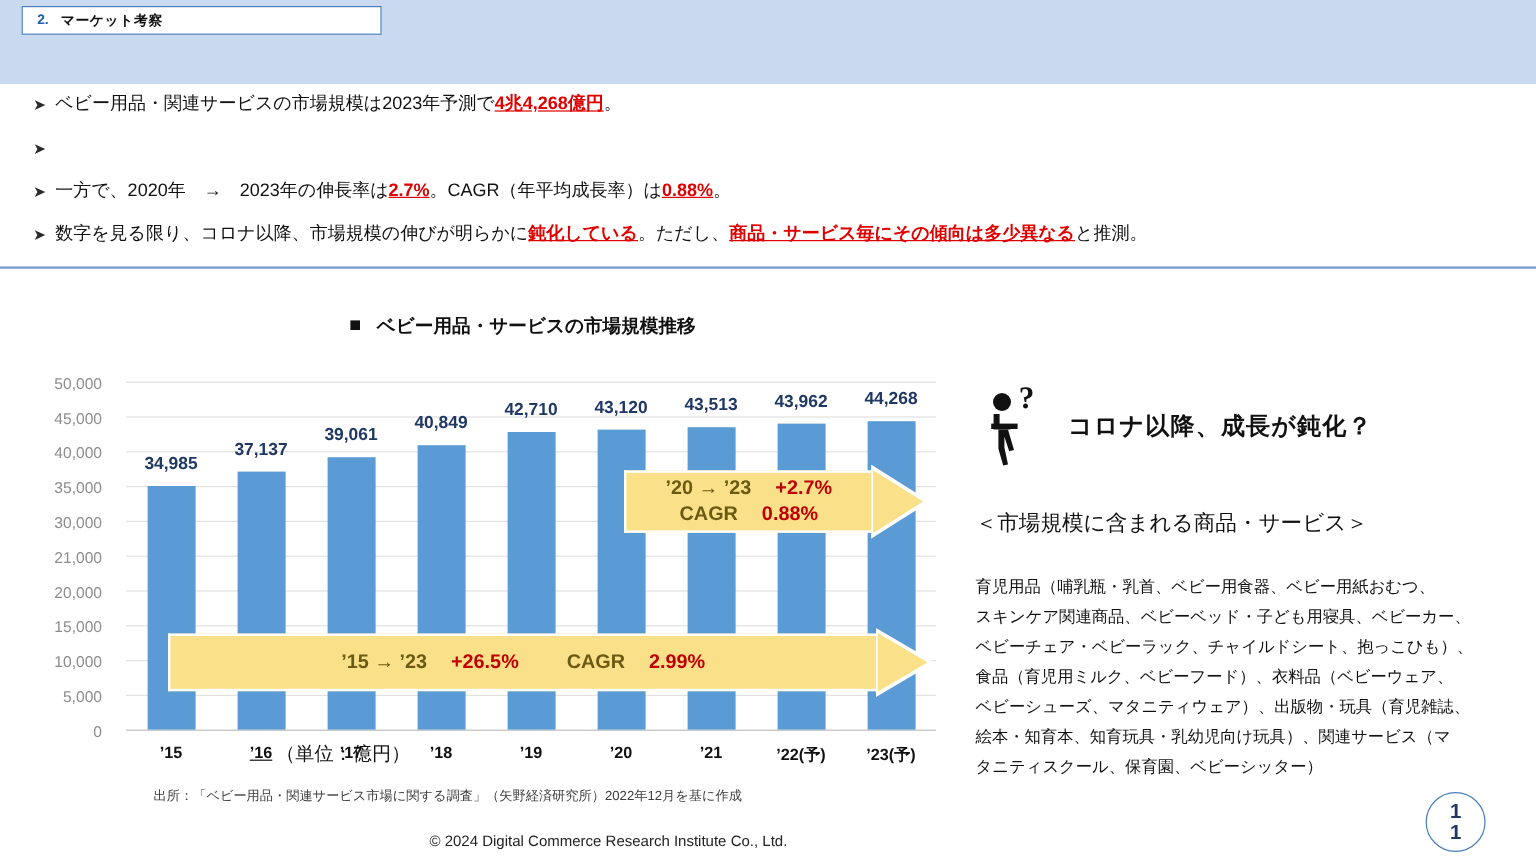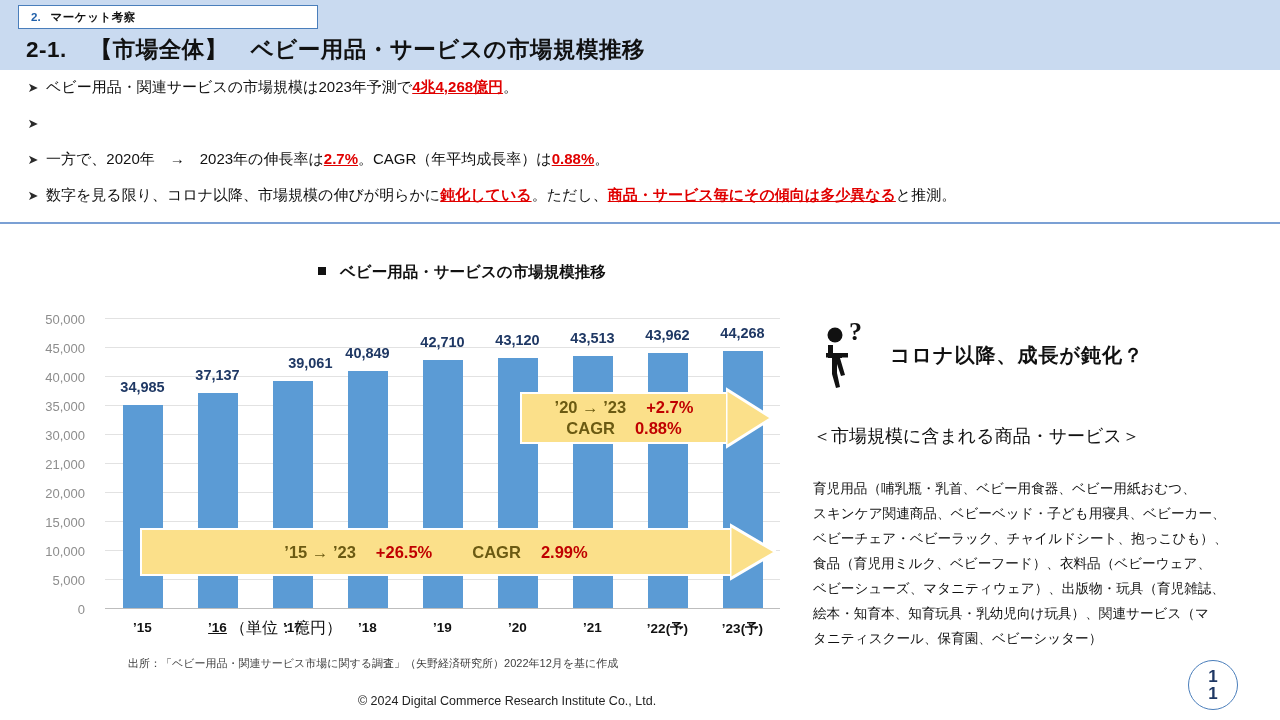--- a/index.html
+++ b/index.html
@@ -50,21 +50,21 @@
   .bullet .txt{color:#111;}
   .hl{color:#e00000;font-weight:bold;text-decoration:underline;}
 
   .divider{
     position:absolute;left:0;top:222px;width:1280px;height:0;
     border-top:2px solid #7ba0d4;
   }
 
   
   .chart-title{
-    position:absolute;left:318px;top:262px;
+    position:absolute;left:292px;top:262px;
     font-size:15.5px;font-weight:bold;color:#111;white-space:nowrap;
   }
   .chart-title .sq{
     display:inline-block;width:8px;height:8px;background:#111;
     margin-right:14px;vertical-align:2px;
   }
 
   .chart{
     position:absolute;left:30px;top:308px;width:760px;height:300px;
   }
@@ -155,21 +155,20 @@
 
 <div class="slide">
 
   <div class="header-band"></div>
 
   <div class="section-tab">
     <span class="num">2.</span>
     <span class="lbl">マーケット考察</span>
   </div>
 
-  <div class="slide-title">2-1.　【市場全体】　ベビー用品・サービスの市場規模推移</div>
 
   <div class="bullets" id="bullets">
       <div class="bullet">
         <span class="arrow">➤</span>
         <span class="txt"><span>ベビー用品・関連サービスの市場規模は2023年予測で</span><span class="hl">4兆4,268億円</span><span>。</span></span>
       </div>
       <div class="bullet">
         <span class="arrow">➤</span>
       </div>
       <div class="bullet">
@@ -213,21 +212,21 @@
         <div class="ytick" style="top: 261px;">5,000</div>
         <div class="gridline axis" style="top: 290px;"></div>
         <div class="ytick" style="top: 290px;">0</div>
         <div class="bar" style="left: 17.5px; height: 202.913px; bottom: 0px; top: 87.087px; background: rgb(91, 155, 213);"></div>
         <div class="bar-label" style="left: -2.5px; top: 61.087px; color: rgb(31, 56, 100);">34,985</div>
         <div class="xlabel" style="left: -7.5px;">’15</div>
         <div class="bar" style="left: 92.5px; height: 215.395px; bottom: 0px; top: 74.6054px; background: rgb(91, 155, 213);"></div>
         <div class="bar-label" style="left: 72.5px; top: 48.6054px; color: rgb(31, 56, 100);">37,137</div>
         <div class="xlabel" style="left: 67.5px; text-decoration: underline;">’16</div>
         <div class="bar" style="left: 167.5px; height: 226.554px; bottom: 0px; top: 63.4462px; background: rgb(91, 155, 213);"></div>
-        <div class="bar-label" style="left: 147.5px; top: 37.4462px; color: rgb(31, 56, 100); text-align: right;">39,061</div>
+        <div class="bar-label" style="left: 147.5px; top: 37.4462px; color: rgb(31, 56, 100);">39,061</div>
         <div class="xlabel" style="left: 142.5px;">’17</div>
         <div class="bar" style="left: 242.5px; height: 236.924px; bottom: 0px; top: 53.0758px; background: rgb(91, 155, 213);"></div>
         <div class="bar-label" style="left: 222.5px; top: 27.0758px; color: rgb(31, 56, 100);">40,849</div>
         <div class="xlabel" style="left: 217.5px;">’18</div>
         <div class="bar" style="left: 317.5px; height: 247.718px; bottom: 0px; top: 42.282px; background: rgb(91, 155, 213);"></div>
         <div class="bar-label" style="left: 297.5px; top: 16.282px; color: rgb(31, 56, 100);">42,710</div>
         <div class="xlabel" style="left: 292.5px;">’19</div>
         <div class="bar" style="left: 392.5px; height: 250.096px; bottom: 0px; top: 39.904px; background: rgb(91, 155, 213);"></div>
         <div class="bar-label" style="left: 372.5px; top: 13.904px; color: rgb(31, 56, 100);">43,120</div>
         <div class="xlabel" style="left: 367.5px;">’20</div>

